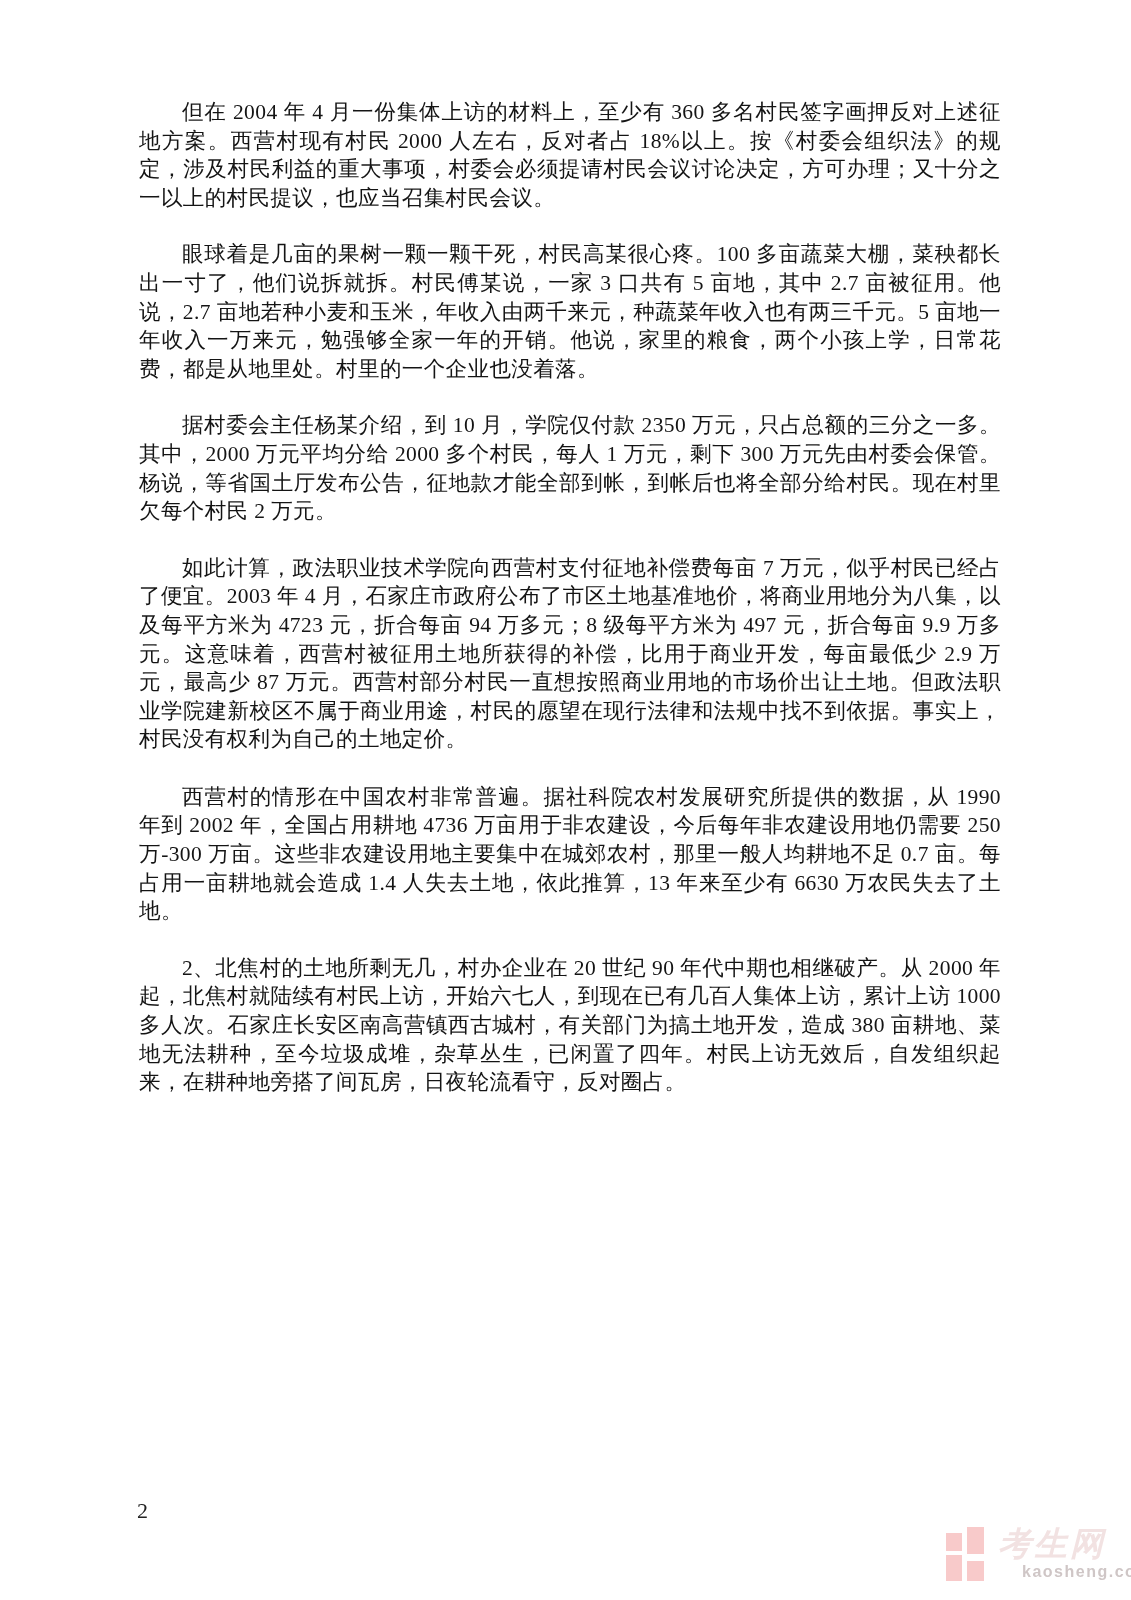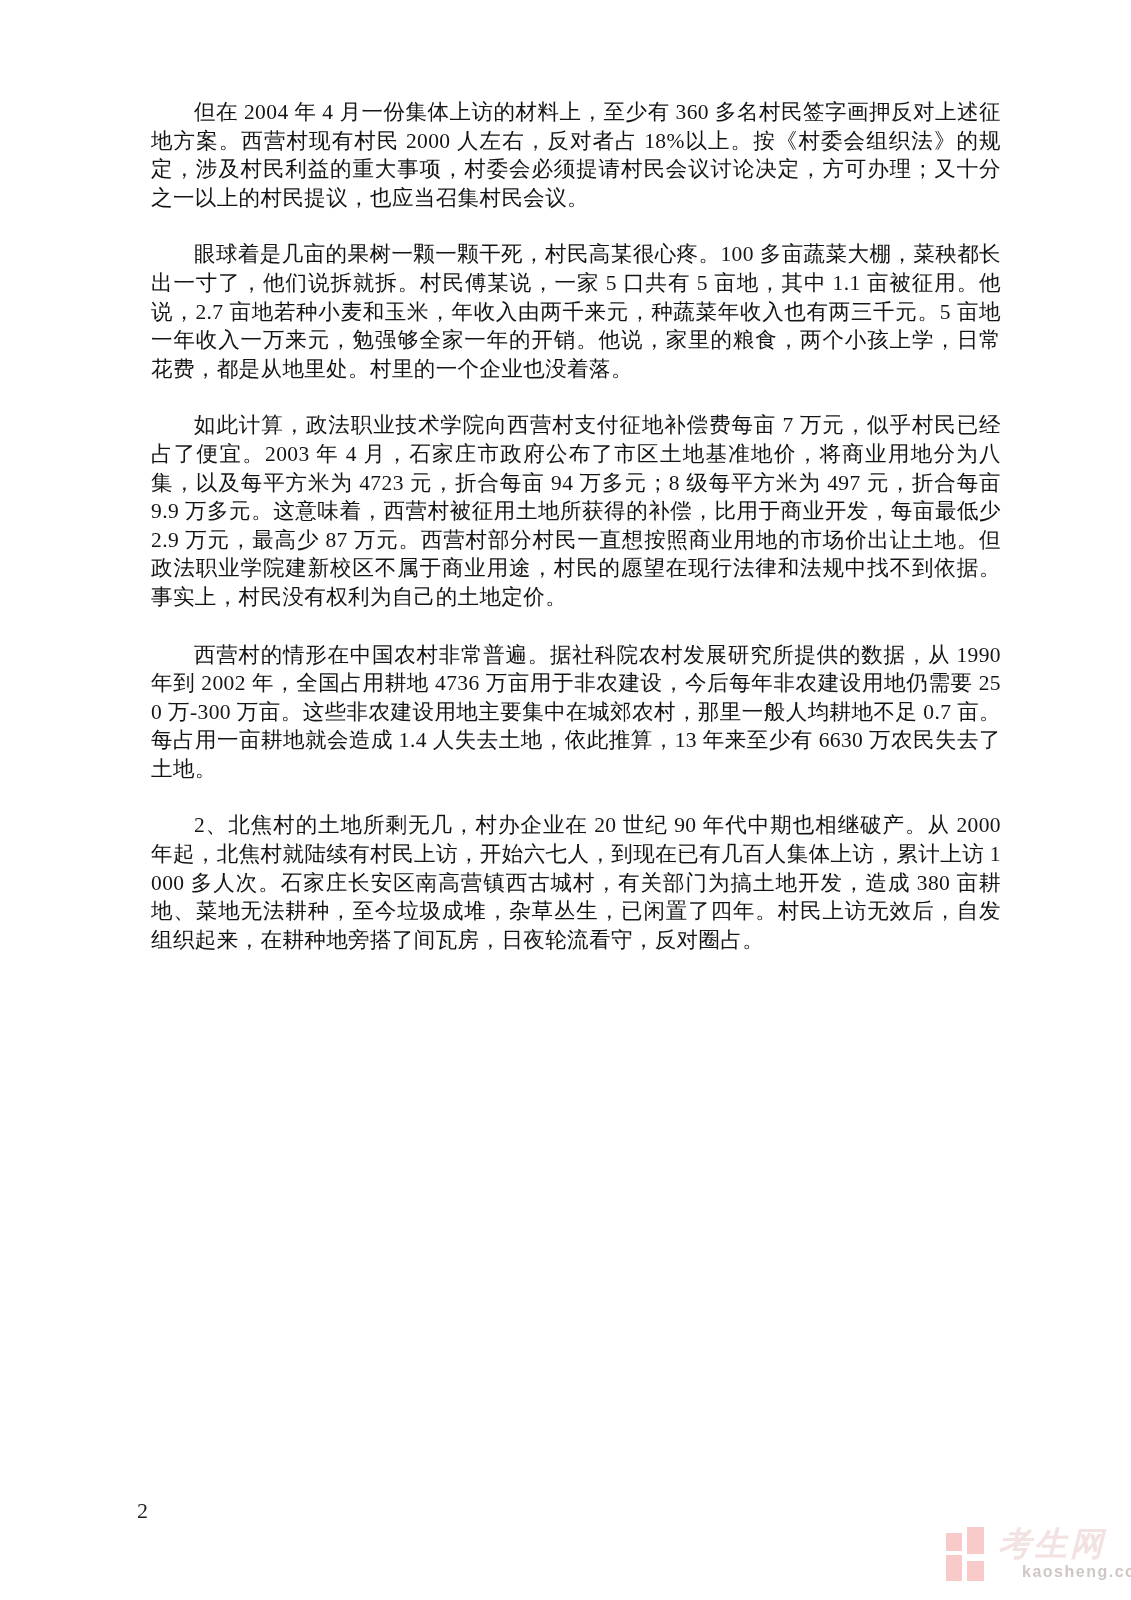--- a/index.html
+++ b/index.html
@@ -16,21 +16,21 @@
     font-family: "Liberation Serif", "DejaVu Serif", serif;
     color: #141414;
   }
   .content {
     position: absolute;
     left: 139px;
     top: 98px;
     width: 862px;
   }
   p.para {
-    margin: 0 0 28px 12px;
+    margin: 0 0 28px 0;
     font-size: 21.5px;
     line-height: 28.6px;
     text-align: justify;
     text-indent: 2em;
     letter-spacing: 0.4px;
     word-break: break-all;
   }
   p.section-gap {
     margin-top: 29px;
   }
@@ -88,21 +88,22 @@
     margin-left: 24px;
   }
 </style>
 </head>
 <body>
 
 <div class="page">
 
   <div class="content">
     <p class="para">但在 2004 年 4 月一份集体上访的材料上，至少有 360 多名村民签字画押反对上述征地方案。西营村现有村民 2000 人左右，反对者占 18%以上。按《村委会组织法》的规定，涉及村民利益的重大事项，村委会必须提请村民会议讨论决定，方可办理；又十分之一以上的村民提议，也应当召集村民会议。</p>
-    <p class="para">眼球着是几亩的果树一颗一颗干死，村民高某很心疼。100 多亩蔬菜大棚，菜秧都长出一寸了，他们说拆就拆。村民傅某说，一家 5 口共有 5 亩地，其中 1.1 亩被征用。他说，2.7 亩地若种小麦和玉米，年收入由两千来元，种蔬菜年收入也有两三千元。5 亩地一年收入一万来元，勉强够全家一年的开销。他说，家里的粮食，两个小孩上学，日常花费，都是从地里处。村里的一个企业也没着落。</p>
+    <p class="para">眼球着是几亩的果树一颗一颗干死，村民高某很心疼。100 多亩蔬菜大棚，菜秧都长出一寸了，他们说拆就拆。村民傅某说，一家 3 口共有 5 亩地，其中 2.7 亩被征用。他说，2.7 亩地若种小麦和玉米，年收入由两千来元，种蔬菜年收入也有两三千元。5 亩地一年收入一万来元，勉强够全家一年的开销。他说，家里的粮食，两个小孩上学，日常花费，都是从地里处。村里的一个企业也没着落。</p>
+    <p class="para">据村委会主任杨某介绍，到 10 月，学院仅付款 2350 万元，只占总额的三分之一多。其中，2000 万元平均分给 2000 多个村民，每人 1 万元，剩下 300 万元先由村委会保管。杨说，等省国土厅发布公告，征地款才能全部到帐，到帐后也将全部分给村民。现在村里欠每个村民 2 万元。</p>
     <p class="para">如此计算，政法职业技术学院向西营村支付征地补偿费每亩 7 万元，似乎村民已经占了便宜。2003 年 4 月，石家庄市政府公布了市区土地基准地价，将商业用地分为八集，以及每平方米为 4723 元，折合每亩 94 万多元；8 级每平方米为 497 元，折合每亩 9.9 万多元。这意味着，西营村被征用土地所获得的补偿，比用于商业开发，每亩最低少 2.9 万元，最高少 87 万元。西营村部分村民一直想按照商业用地的市场价出让土地。但政法职业学院建新校区不属于商业用途，村民的愿望在现行法律和法规中找不到依据。事实上，村民没有权利为自己的土地定价。</p>
     <p class="para section-gap">西营村的情形在中国农村非常普遍。据社科院农村发展研究所提供的数据，从 1990 年到 2002 年，全国占用耕地 4736 万亩用于非农建设，今后每年非农建设用地仍需要 250 万-300 万亩。这些非农建设用地主要集中在城郊农村，那里一般人均耕地不足 0.7 亩。每占用一亩耕地就会造成 1.4 人失去土地，依此推算，13 年来至少有 6630 万农民失去了土地。</p>
     <p class="para">2、北焦村的土地所剩无几，村办企业在 20 世纪 90 年代中期也相继破产。从 2000 年起，北焦村就陆续有村民上访，开始六七人，到现在已有几百人集体上访，累计上访 1000 多人次。石家庄长安区南高营镇西古城村，有关部门为搞土地开发，造成 380 亩耕地、菜地无法耕种，至今垃圾成堆，杂草丛生，已闲置了四年。村民上访无效后，自发组织起来，在耕种地旁搭了间瓦房，日夜轮流看守，反对圈占。</p>
 
   </div>
 
   <div class="page-number">2</div>
 
   <div class="watermark">
     <div class="wm-logo">

